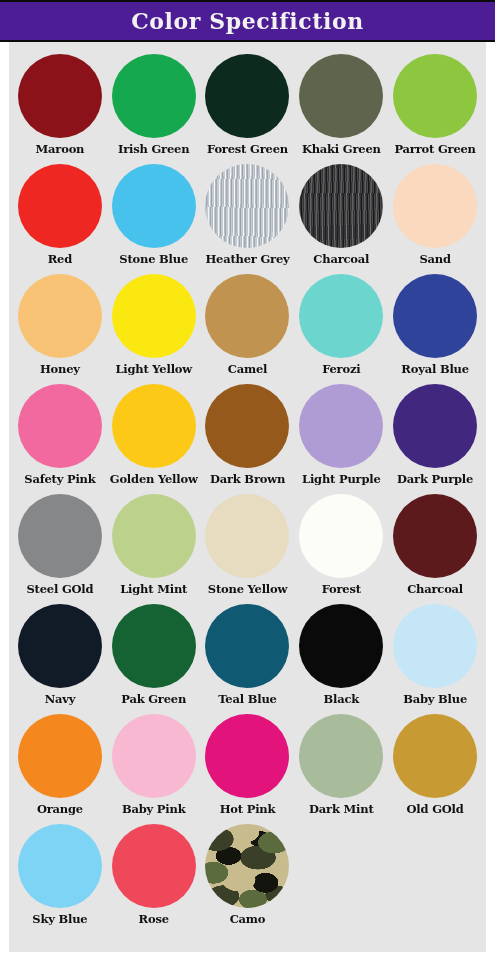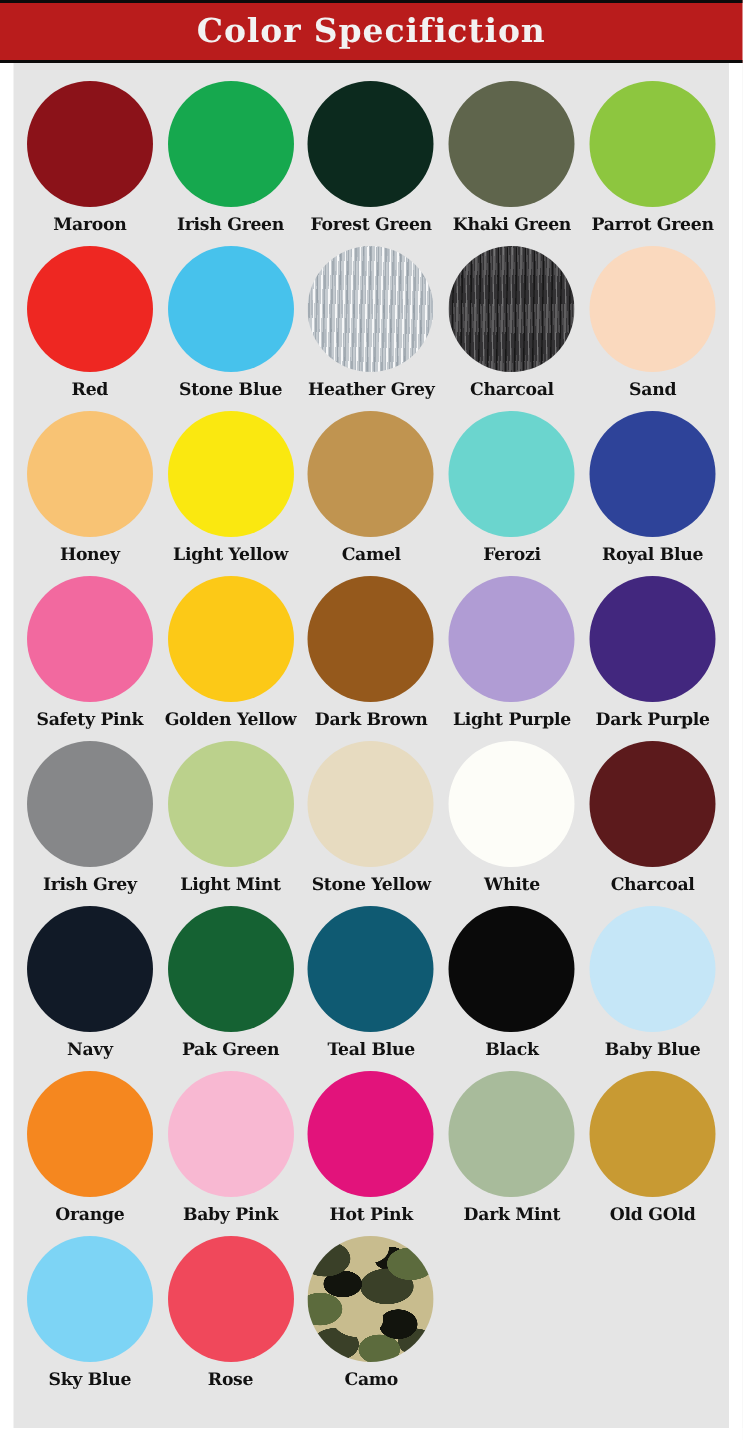--- a/index.html
+++ b/index.html
@@ -17,21 +17,21 @@
     position: relative;
     width: 495px;
     height: 960px;
     background: #ffffff;
   }
   
   #header-bar {
     position: relative;
     width: 495px;
     height: 42px;
-    background: #b91c1c;
+    background: #4c1d95;
     border-top: 2px solid #0c0b0b;
     border-bottom: 2px solid #0c0b0b;
     box-sizing: border-box;
     display: flex;
     align-items: center;
     justify-content: center;
   }
   #header-title {
     color: #f2f2f2;
     font-family: "DejaVu Serif", "Liberation Serif", serif;
@@ -215,33 +215,33 @@
         <div class="swatch-cell">
           <div class="swatch-dot" style="background-color: rgb(176, 156, 212);"></div>
           <div class="swatch-label">Light Purple</div>
         </div>
         <div class="swatch-cell">
           <div class="swatch-dot" style="background-color: rgb(66, 39, 126);"></div>
           <div class="swatch-label">Dark Purple</div>
         </div>
         <div class="swatch-cell">
           <div class="swatch-dot" style="background-color: rgb(134, 135, 137);"></div>
-          <div class="swatch-label">Irish Grey</div>
+          <div class="swatch-label">Steel GOld</div>
         </div>
         <div class="swatch-cell">
           <div class="swatch-dot" style="background-color: rgb(187, 209, 140);"></div>
           <div class="swatch-label">Light Mint</div>
         </div>
         <div class="swatch-cell">
           <div class="swatch-dot" style="background-color: rgb(231, 219, 192);"></div>
           <div class="swatch-label">Stone Yellow</div>
         </div>
         <div class="swatch-cell">
           <div class="swatch-dot" style="background-color: rgb(253, 253, 248);"></div>
-          <div class="swatch-label">White</div>
+          <div class="swatch-label">Forest</div>
         </div>
         <div class="swatch-cell">
           <div class="swatch-dot" style="background-color: rgb(92, 26, 28);"></div>
           <div class="swatch-label">Charcoal</div>
         </div>
         <div class="swatch-cell">
           <div class="swatch-dot" style="background-color: rgb(17, 26, 39);"></div>
           <div class="swatch-label">Navy</div>
         </div>
         <div class="swatch-cell">

